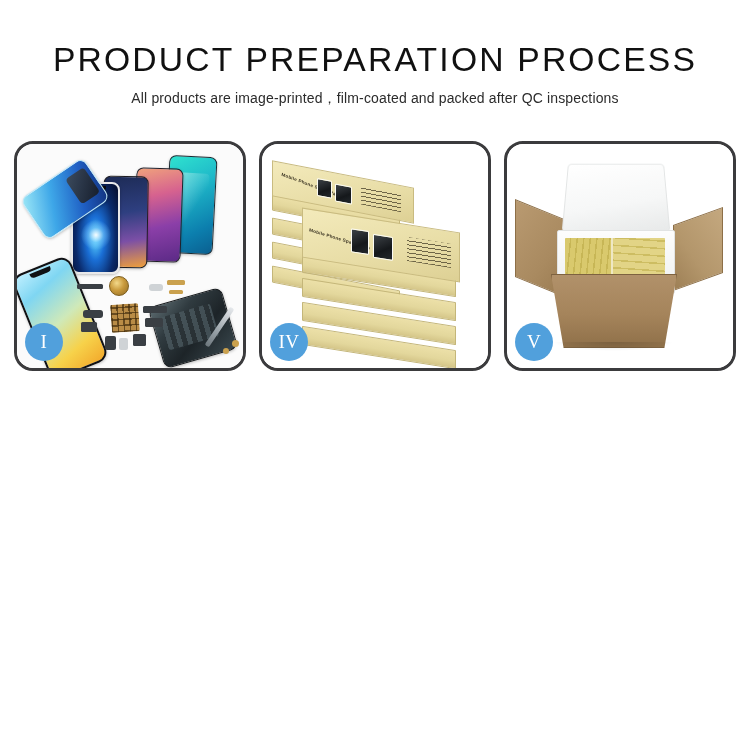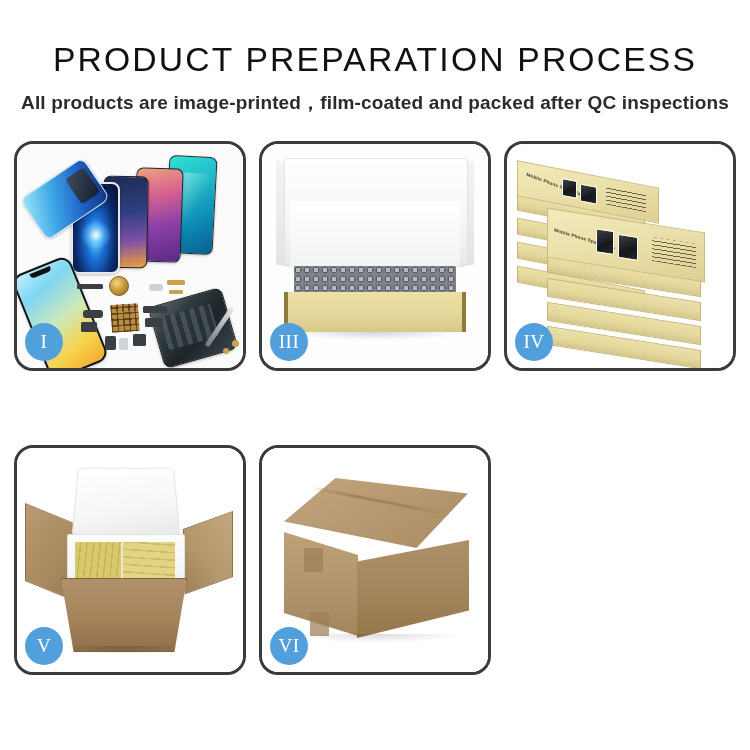--- a/index.html
+++ b/index.html
@@ -25,22 +25,22 @@
     font-size: 34px;
     font-weight: 500;
     letter-spacing: 2.2px;
     color: #111111;
     line-height: 1.05;
     margin: 0;
     transform: scaleX(0.99);
   }
   #page-subtitle {
     font-family: "Liberation Sans", sans-serif;
-    font-size: 19px;
-    font-weight: 700;
+    font-size: 14px;
+    font-weight: 400;
     color: #2b2b2b;
     letter-spacing: 0.15px;
     margin: 12px 0 0 0;
   }
 
   
   #panel-grid {
     position: absolute;
     left: 14px;
     top: 141px;
@@ -404,33 +404,20 @@
       <div class="part" style="left:88px; top:192px; width:11px; height:14px; border-radius:2px;"></div>
       <div class="part light" style="left:102px; top:194px; width:9px; height:12px; border-radius:2px;"></div>
       <div class="part" style="left:116px; top:190px; width:13px; height:12px;"></div>
       <div class="part gold" style="left:215px; top:196px; width:7px; height:7px; border-radius:50%;"></div>
       <div class="part gold" style="left:206px; top:204px; width:6px; height:6px; border-radius:50%;"></div>
       <div class="badge">I</div>
     </div>
   </div>
 
 
-  <div class="panel">
-    <div class="panel-stage">
-      <div class="p3-bg"></div>
-      <div class="box3-flapL"></div>
-      <div class="box3-flapR"></div>
-      <div class="box3-lid"></div>
-      <div class="box3-foam"></div>
-      <div class="box3-fill"></div>
-      <div class="box3-front"></div>
-      <div class="box3-shadow"></div>
-      <div class="badge">III</div>
-    </div>
-  </div>
 
   <div class="panel">
     <div class="panel-stage">
       <div class="p4-bg"></div>
       <div class="stackwrap">
 
         <div class="sbox" style="left:6px; top:48px; width:126px; height:15px; transform:skewY(11deg);"></div>
         <div class="sbox" style="left:6px; top:72px; width:126px; height:15px; transform:skewY(11deg);"></div>
         <div class="sbox" style="left:6px; top:96px; width:126px; height:15px; transform:skewY(11deg);"></div>
         <div class="sbox" style="left:6px; top:120px; width:126px; height:15px; transform:skewY(11deg);"></div>
@@ -466,27 +453,14 @@
       <div class="c5-flapR"></div>
       <div class="c5-foam-lid"></div>
       <div class="c5-foam-body"></div>
       <div class="c5-inner"></div>
       <div class="c5-body"></div>
       <div class="c5-shadow"></div>
       <div class="badge">V</div>
     </div>
   </div>
 
-  <div class="panel">
-    <div class="panel-stage">
-      <div class="p6-bg"></div>
-      <div class="c6-top"></div>
-      <div class="c6-seam"></div>
-      <div class="c6-left"></div>
-      <div class="c6-right"></div>
-      <div class="c6-tab" style="left:42px; top:100px;"></div>
-      <div class="c6-tab" style="left:48px; top:164px;"></div>
-      <div class="c6-shadow"></div>
-      <div class="badge">VI</div>
-    </div>
-  </div>
 
 </div>
 
 </body></html>

